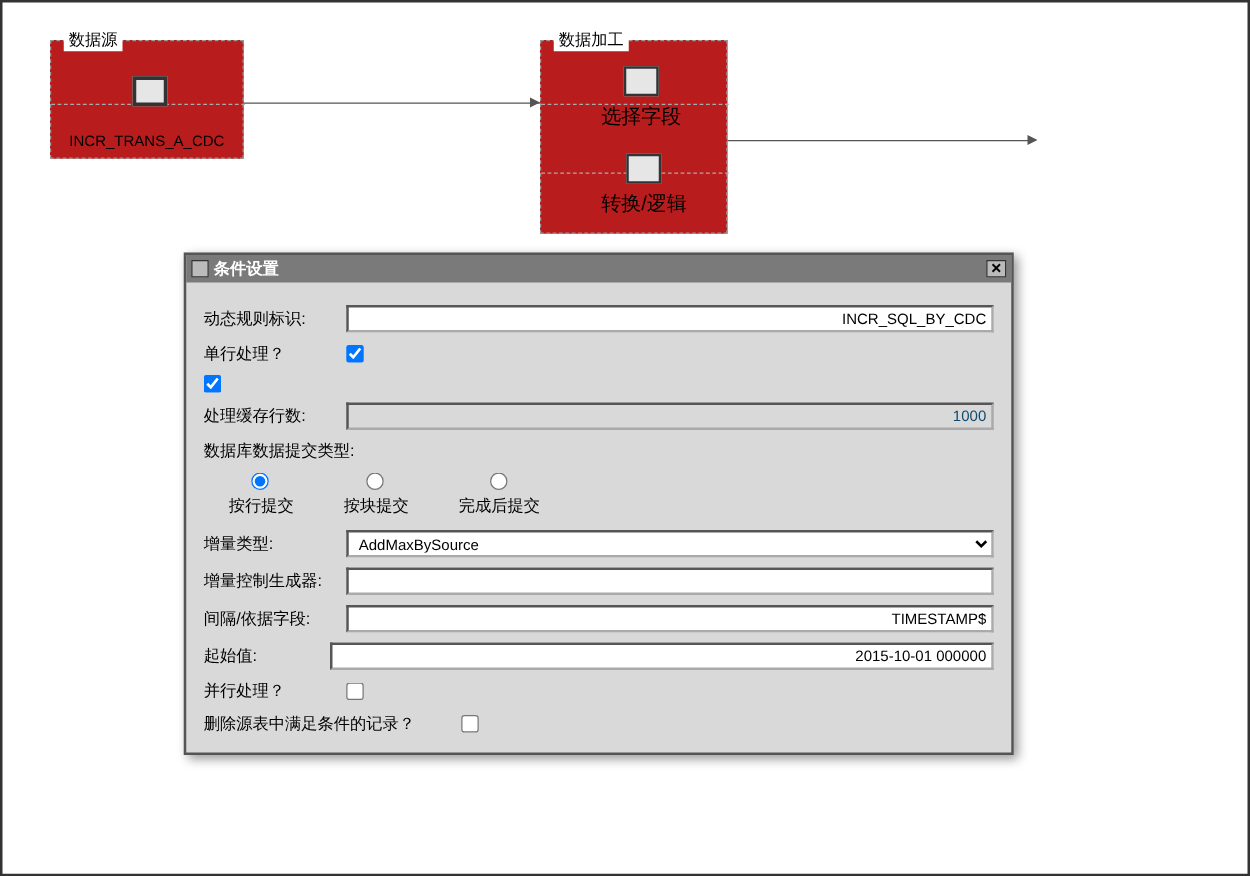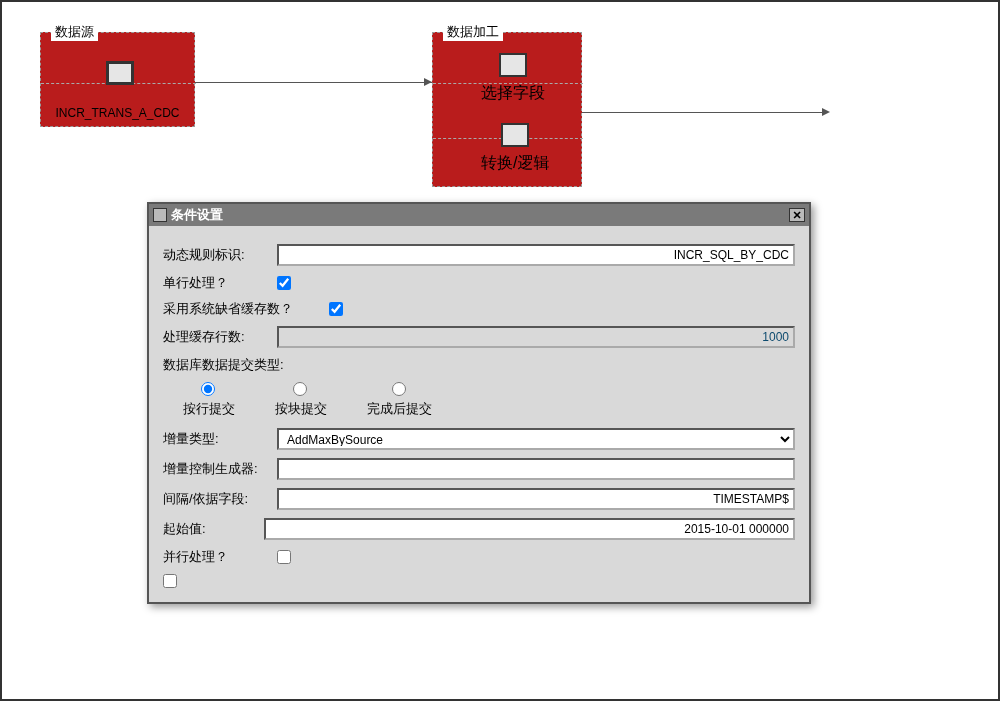--- a/index.html
+++ b/index.html
@@ -206,21 +206,20 @@
         <label class="field-label">动态规则标识:</label>
         <input class="txt" value="INCR_SQL_BY_CDC" style="">
       </div>
 
       <div class="row">
         <label class="field-label">单行处理？</label>
         <input type="checkbox" checked="" style="">
       </div>
 
       <div class="row">
-        <label class="field-label wide">采用系统缺省缓存数？</label>
         <input type="checkbox" checked="" style="">
       </div>
 
       <div class="row">
         <label class="field-label">处理缓存行数:</label>
         <input class="txt disabled" disabled="" value="1000" style="">
       </div>
 
       <div class="row">
         <label class="field-label wide">数据库数据提交类型:</label>
@@ -261,19 +260,20 @@
         <label class="field-label half">起始值:</label>
         <input class="txt" value="2015-10-01 000000" style="">
       </div>
 
       <div class="row">
         <label class="field-label">并行处理？</label>
         <input type="checkbox" style="">
       </div>
 
       <div class="row">
+        <label class="field-label" style="width:200px;">删除源表中满足条件的记录？</label>
         <input type="checkbox" style="">
       </div>
 
     </div>
   </div>
 
 </div>
 
 </body></html>

